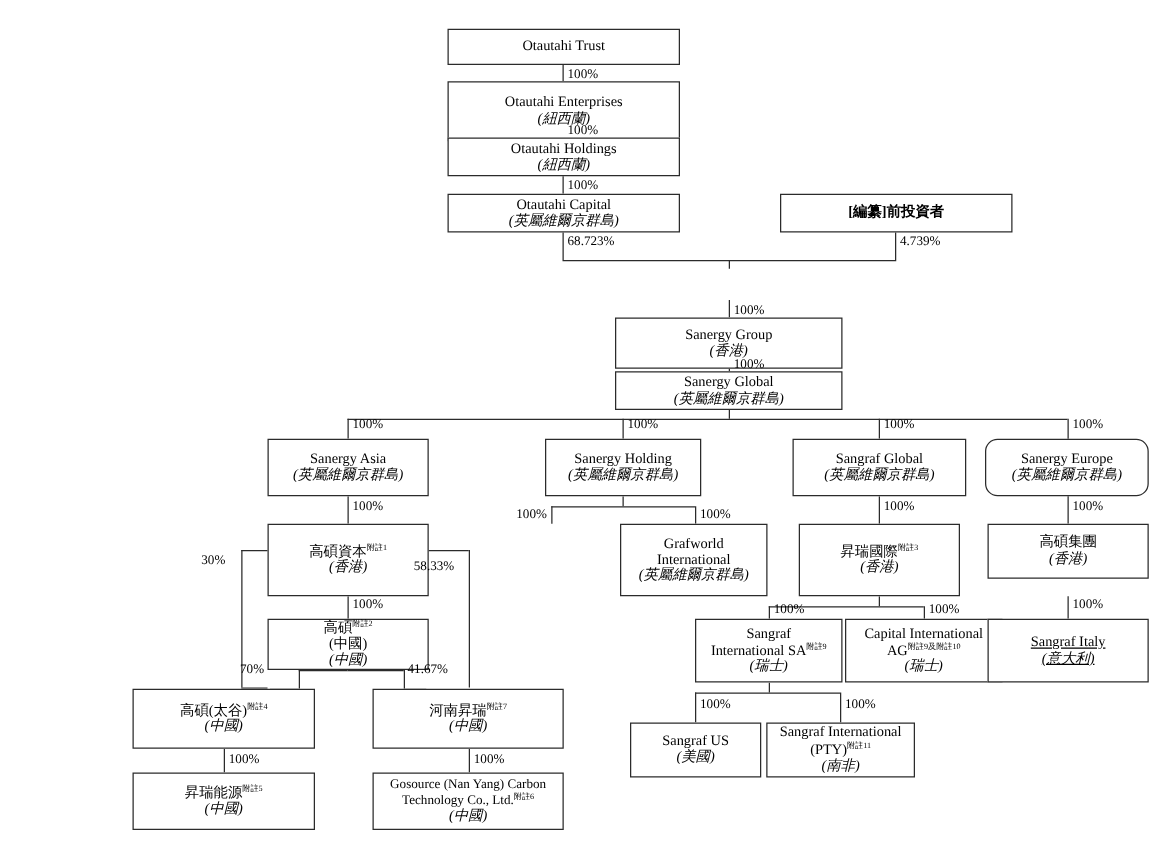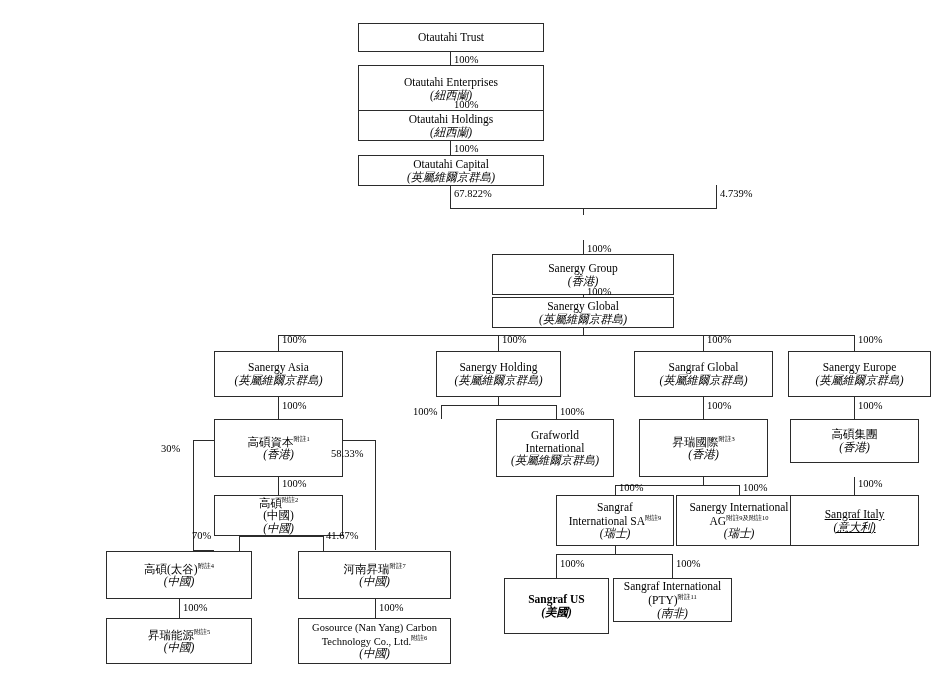--- a/index.html
+++ b/index.html
@@ -131,20 +131,23 @@
   <div class="node" style="left:332px;top:110px;width:186px;height:31px;">
     <div class="l1">Otautahi Holdings</div>
     <div class="l2 ital">(紐西蘭)</div>
   </div>
 
   <div class="node" style="left:332px;top:155px;width:186px;height:31px;">
     <div class="l1">Otautahi Capital</div>
     <div class="l2 ital">(英屬維爾京群島)</div>
   </div>
 
+  <div class="node" style="left:598px;top:155px;width:186px;height:31px;">
+    <div class="l1 bold">[編纂]前投資者</div>
+  </div>
 
 
   <div class="node" style="left:466px;top:254px;width:182px;height:41px;">
     <div class="l1">Sanergy Group</div>
     <div class="l2 ital">(香港)</div>
   </div>
 
   <div class="node" style="left:466px;top:297px;width:182px;height:31px;">
     <div class="l1">Sanergy Global</div>
     <div class="l2 ital">(英屬維爾京群島)</div>
@@ -158,21 +161,21 @@
   <div class="node" style="left:410px;top:351px;width:125px;height:46px;">
     <div class="l1">Sanergy Holding</div>
     <div class="l2 ital">(英屬維爾京群島)</div>
   </div>
 
   <div class="node" style="left:608px;top:351px;width:139px;height:46px;">
     <div class="l1">Sangraf Global</div>
     <div class="l2 ital">(英屬維爾京群島)</div>
   </div>
 
-  <div class="node" style="left:762px;top:351px;width:143px;height:46px;">
+  <div class="node" style="left:762px;top:351px;width:131px;height:46px;border-radius:10px;">
     <div class="l1">Sanergy Europe</div>
     <div class="l2 ital">(英屬維爾京群島)</div>
   </div>
 
   <div class="node" style="left:188px;top:419px;width:129px;height:58px;">
     <div class="l1"><span>高碩資本</span><span class="sup">附註1</span></div>
     <div class="l3 ital">(香港)</div>
   </div>
 
 
@@ -198,41 +201,41 @@
     <div class="l3 ital">(中國)</div>
   </div>
 
   <div class="node" style="left:530px;top:495px;width:118px;height:51px;">
     <div class="l1">Sangraf</div>
     <div class="l2"><span>International SA</span><span class="sup">附註9</span></div>
     <div class="l3 ital">(瑞士)</div>
   </div>
 
   <div class="node" style="left:650px;top:495px;width:126px;height:51px;">
-    <div class="l1">Sanergy International</div>
+    <div class="l1">Capital International</div>
     <div class="l2"><span>AG</span><span class="sup">附註9及附註10</span></div>
     <div class="l3 ital">(瑞士)</div>
   </div>
 
   <div class="node" style="left:764px;top:495px;width:129px;height:51px;text-decoration:underline;">
     <div class="l1">Sangraf Italy</div>
     <div class="l2 ital">(意大利)</div>
   </div>
 
   <div class="node" style="left:80px;top:551px;width:146px;height:48px;">
     <div class="l1"><span>高碩(太谷)</span><span class="sup">附註4</span></div>
     <div class="l3 ital">(中國)</div>
   </div>
 
   <div class="node" style="left:272px;top:551px;width:153px;height:48px;">
     <div class="l1"><span>河南昇瑞</span><span class="sup">附註7</span></div>
     <div class="l3 ital">(中國)</div>
   </div>
 
-  <div class="node" style="left:478px;top:578px;width:105px;height:56px;font-weight:bold;">
+  <div class="node" style="left:478px;top:578px;width:105px;height:44px;">
     <div class="l1">Sangraf US</div>
     <div class="l2 ital">(美國)</div>
   </div>
 
   <div class="node" style="left:587px;top:578px;width:119px;height:44px;">
     <div class="l1">Sangraf International</div>
     <div class="l2"><span>(PTY)</span><span class="sup">附註11</span></div>
     <div class="l3 ital">(南非)</div>
   </div>
 
@@ -243,21 +246,21 @@
 
   <div class="node" style="left:272px;top:618px;width:153px;height:46px;">
     <div class="l1" style="font-size:10.5px;">Gosource (Nan Yang) Carbon</div>
     <div class="l2" style="font-size:10.5px;"><span>Technology Co., Ltd.</span><span class="sup">附註6</span></div>
     <div class="l3 ital">(中國)</div>
   </div>
 
   <div class="pct" style="left:428px;top:54px;">100%</div>
   <div class="pct" style="left:428px;top:99px;">100%</div>
   <div class="pct" style="left:428px;top:143px;">100%</div>
-  <div class="pct" style="left:428px;top:188px;">67.822%</div>
+  <div class="pct" style="left:428px;top:188px;">68.723%</div>
   <div class="pct" style="left:694px;top:188px;">4.739%</div>
   <div class="pct" style="left:561px;top:243px;">100%</div>
   <div class="pct" style="left:561px;top:286px;">100%</div>
   <div class="pct" style="left:256px;top:334px;">100%</div>
   <div class="pct" style="left:476px;top:334px;">100%</div>
   <div class="pct" style="left:681px;top:334px;">100%</div>
   <div class="pct" style="left:832px;top:334px;">100%</div>
   <div class="pct" style="left:256px;top:400px;">100%</div>
   <div class="pct" style="left:387px;top:406px;">100%</div>
   <div class="pct" style="left:534px;top:406px;">100%</div>

